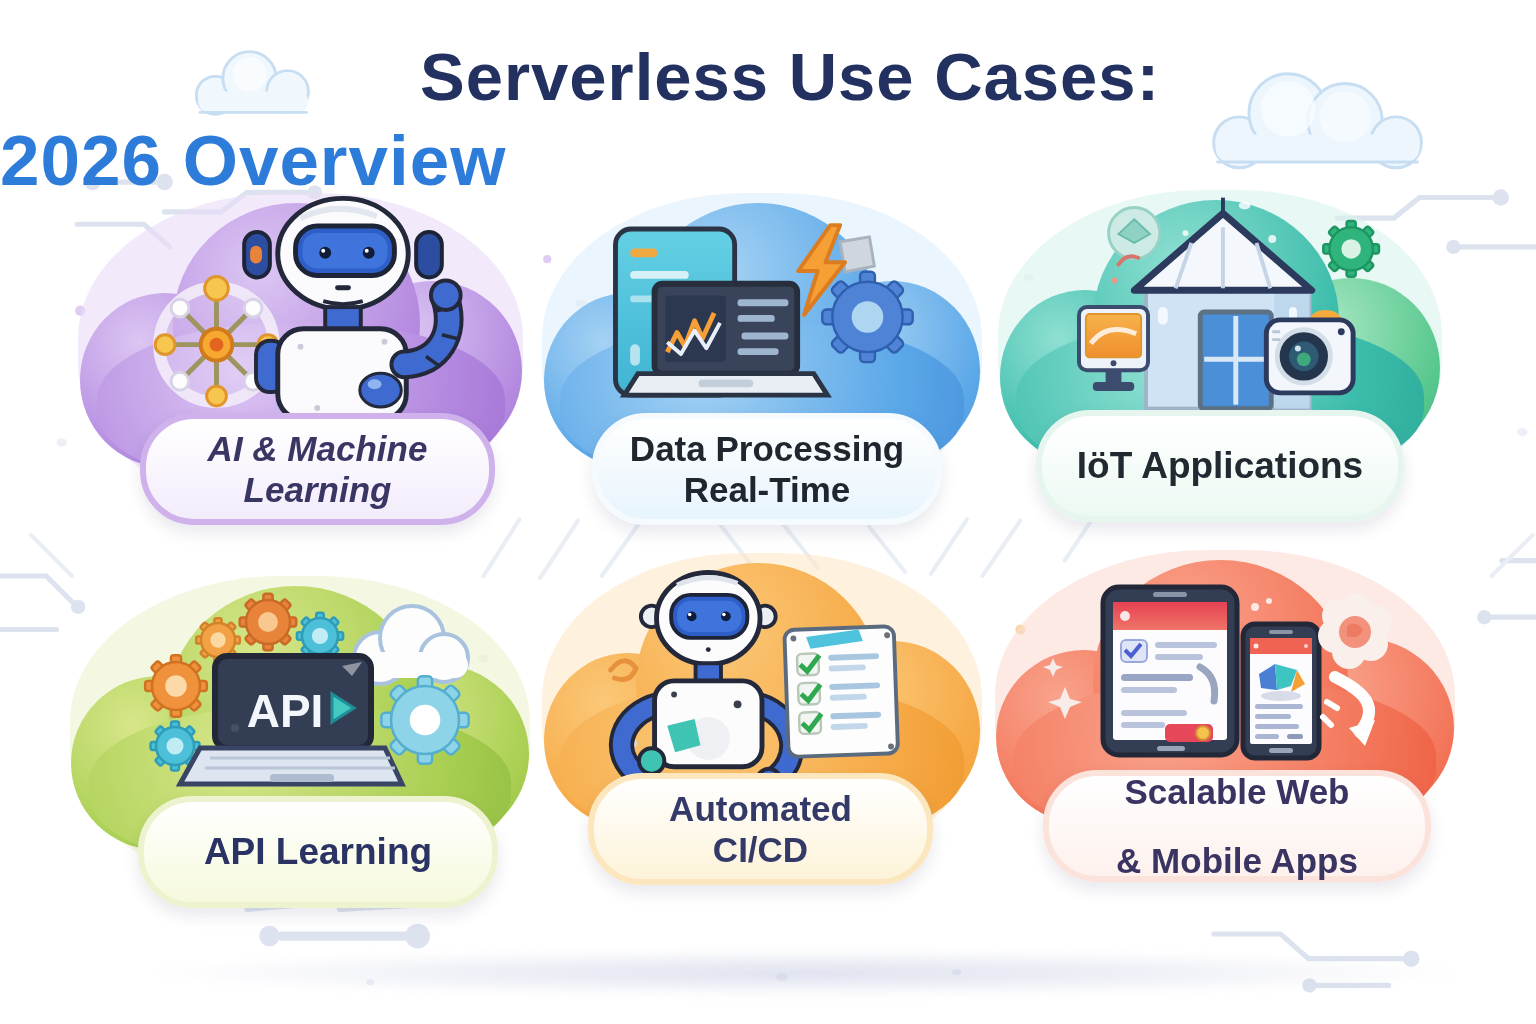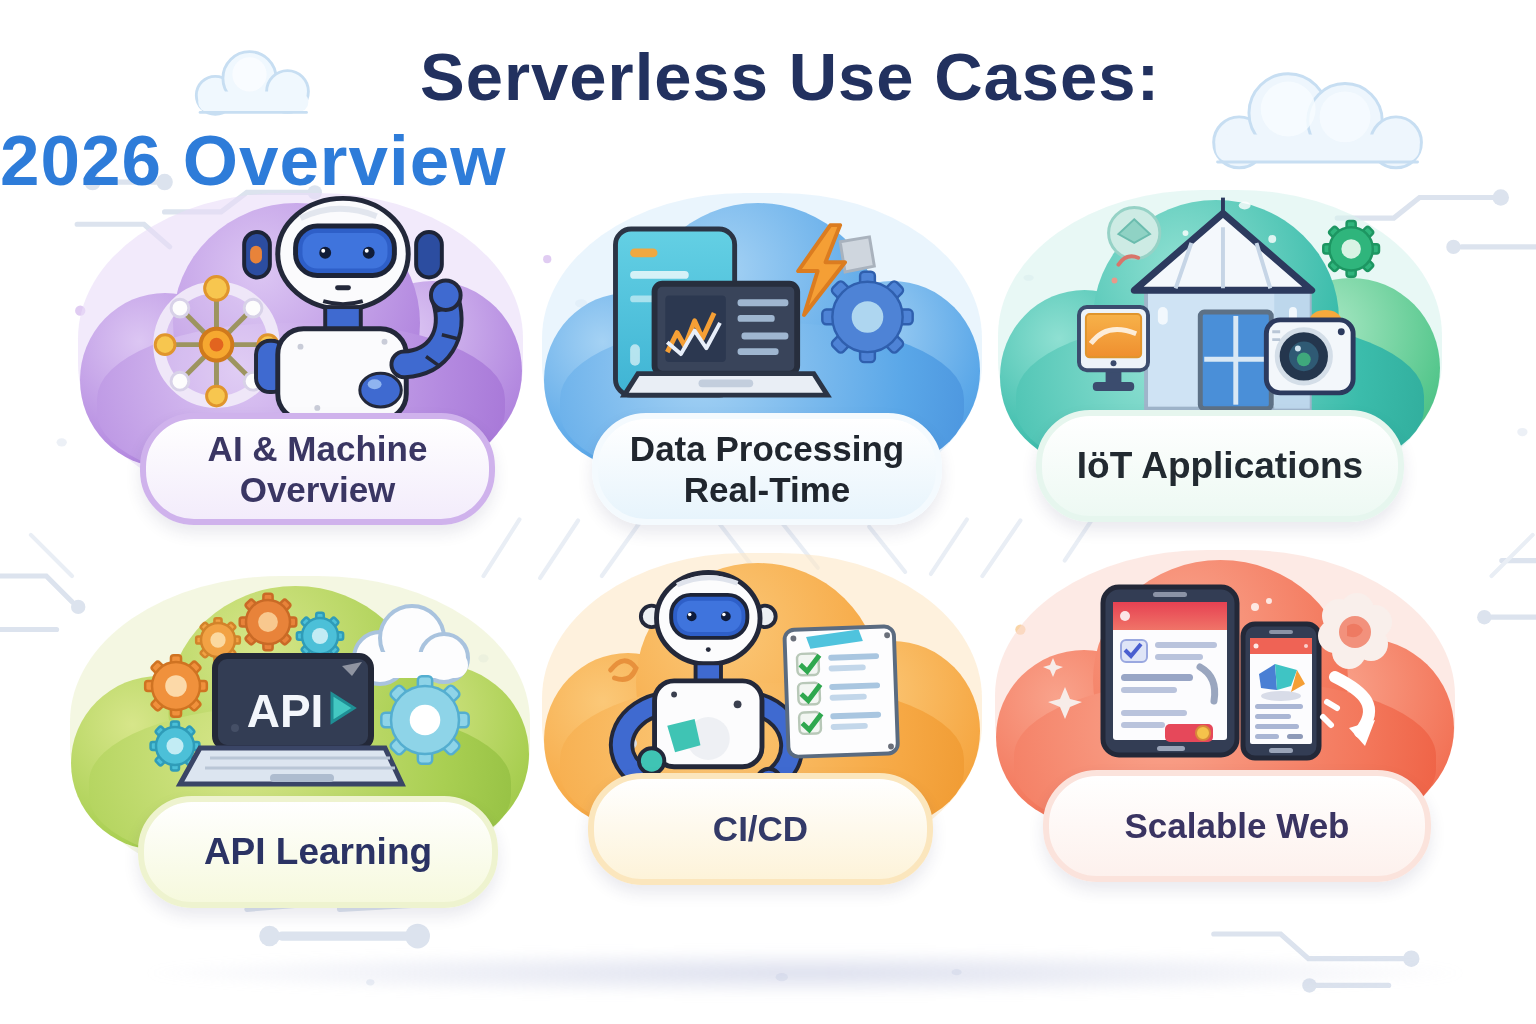--- a/index.html
+++ b/index.html
@@ -20,21 +20,21 @@
   .lump.c{left:20%;top:0;width:58%;height:80%;}
   .lump.r{right:-2%;top:26%;width:42%;height:60%;}
   .lump.base{left:2%;right:2%;top:40%;height:55%;border-radius:46%;}
   .art{position:absolute;left:0;top:0;width:100%;height:240px;z-index:2;}
   .pill{position:absolute;top:218px;height:100px;border-radius:54px;z-index:3;
         background:linear-gradient(180deg,#ffffff 0%, var(--pillbg) 100%);
         border:6px solid var(--pillbd);box-shadow:0 8px 16px rgba(40,40,90,.10);
         display:flex;flex-direction:column;align-items:center;justify-content:center;}
   .ln{font-size:35px;font-weight:800;color:var(--text);line-height:1.18;text-align:center;white-space:nowrap;}
   .ln:empty{display:none;}
-  .c1{left:88px;top:195px;width:425px;height:330px;
+  .c1{left:88px;top:195px;width:425px;height:330px;font-style:italic;
       --main:#b48ae0;--light:#dcc6f3;--maindark:#a574d6;--pillbg:#f3ecfb;--pillbd:#cfb2ec;--text:#3a3663;}
   .c1 .halo{background:#eadcf8;}
   .c2{left:552px;top:195px;width:420px;height:330px;
       --main:#5aa7e8;--light:#a5d2f4;--maindark:#4a93dd;--pillbg:#e7f4fc;--pillbd:#f4fafe;--text:#20262e;}
   .c2 .halo{background:#dceffb;}
   .c3{left:1008px;top:192px;width:424px;height:330px;text-decoration:underline;
       --main:#3bbcab;--light:#8fe0d2;--maindark:#2fab9a;--pillbg:#edf9f3;--pillbd:#e6f6ee;--text:#222a31;}
   .c3 .halo{background:#d8f3ee;}
   .c3 .lump.r{background:radial-gradient(circle at 35% 28%, #a9e8c4 0%, #56c78d 70%, #3eb377 100%);}
   .c4{left:80px;top:578px;width:440px;height:335px;
@@ -208,21 +208,21 @@
         <ellipse cx="296" cy="196" rx="21" ry="17" fill="#3f6ad0" stroke="#23283a" stroke-width="3"></ellipse>
         <ellipse cx="290" cy="190" rx="7" ry="5" fill="#8fb4f0"></ellipse>
         <path d="M320,170 C355,168 372,140 362,105" stroke="#23283a" stroke-width="30" fill="none" stroke-linecap="round"></path>
         <path d="M320,170 C355,168 372,140 362,105" stroke="#3f6ad0" stroke-width="22" fill="none" stroke-linecap="round"></path>
         <path d="M342,162 l14,10 M358,140 l16,4 M352,116 l16,-4" stroke="#23283a" stroke-width="3.5"></path>
         <circle cx="362" cy="100" r="15" fill="#3f6ad0" stroke="#23283a" stroke-width="4"></circle>
       </g>
     </svg>
     <div class="pill">
       <div class="ln">AI &amp; Machine</div>
-      <div class="ln">Overview</div>
+      <div class="ln">Learning</div>
     </div>
   </div>
 
   <div class="card c2">
     <div class="halo"></div>
     <div class="cloud">
       <div class="lump l"></div>
       <div class="lump r"></div>
       <div class="lump c"></div>
       <div class="lump base"></div>
@@ -515,20 +515,21 @@
           <path d="M255,168 l7,7 l13,-16" stroke="#2fa84f" stroke-width="5" fill="none"></path>
           <rect x="284" y="159" width="52" height="6" rx="3" fill="#a9c6e0"></rect>
           <rect x="284" y="170" width="38" height="6" rx="3" fill="#c3d7ea"></rect>
         </g>
         <circle cx="249" cy="81" r="3" fill="#6a6f7a"></circle>
           <circle cx="345" cy="81" r="3" fill="#6a6f7a"></circle>
         <circle cx="345" cy="195" r="3" fill="#6a6f7a"></circle>
       </g>
     </svg>
     <div class="pill">
+      <div class="ln">Automated</div>
       <div class="ln">CI/CD</div>
     </div>
   </div>
 
   <div class="card c6">
     <div class="halo"></div>
     <div class="cloud">
       <div class="lump l"></div>
       <div class="lump r"></div>
       <div class="lump c"></div>
@@ -597,16 +598,17 @@
         <path d="M342,74 q10,-6 16,4 q-4,10 -16,6 z" fill="#ee7a62"></path>
       </g>
       <g>
         <path d="M330,125 C360,140 375,155 355,180" stroke="#ffffff" stroke-width="12" fill="none" stroke-linecap="round"></path>
         <polygon points="344,176 370,168 360,194" fill="#ffffff"></polygon>
         <path d="M322,150 l10,6 M318,165 l8,8" stroke="#ffffff" stroke-width="6" stroke-linecap="round"></path>
       </g>
     </svg>
     <div class="pill">
       <div class="ln">Scalable Web</div>
+      <div class="ln">&amp; Mobile Apps</div>
     </div>
   </div>
 
 </div>
 
 </body></html>

